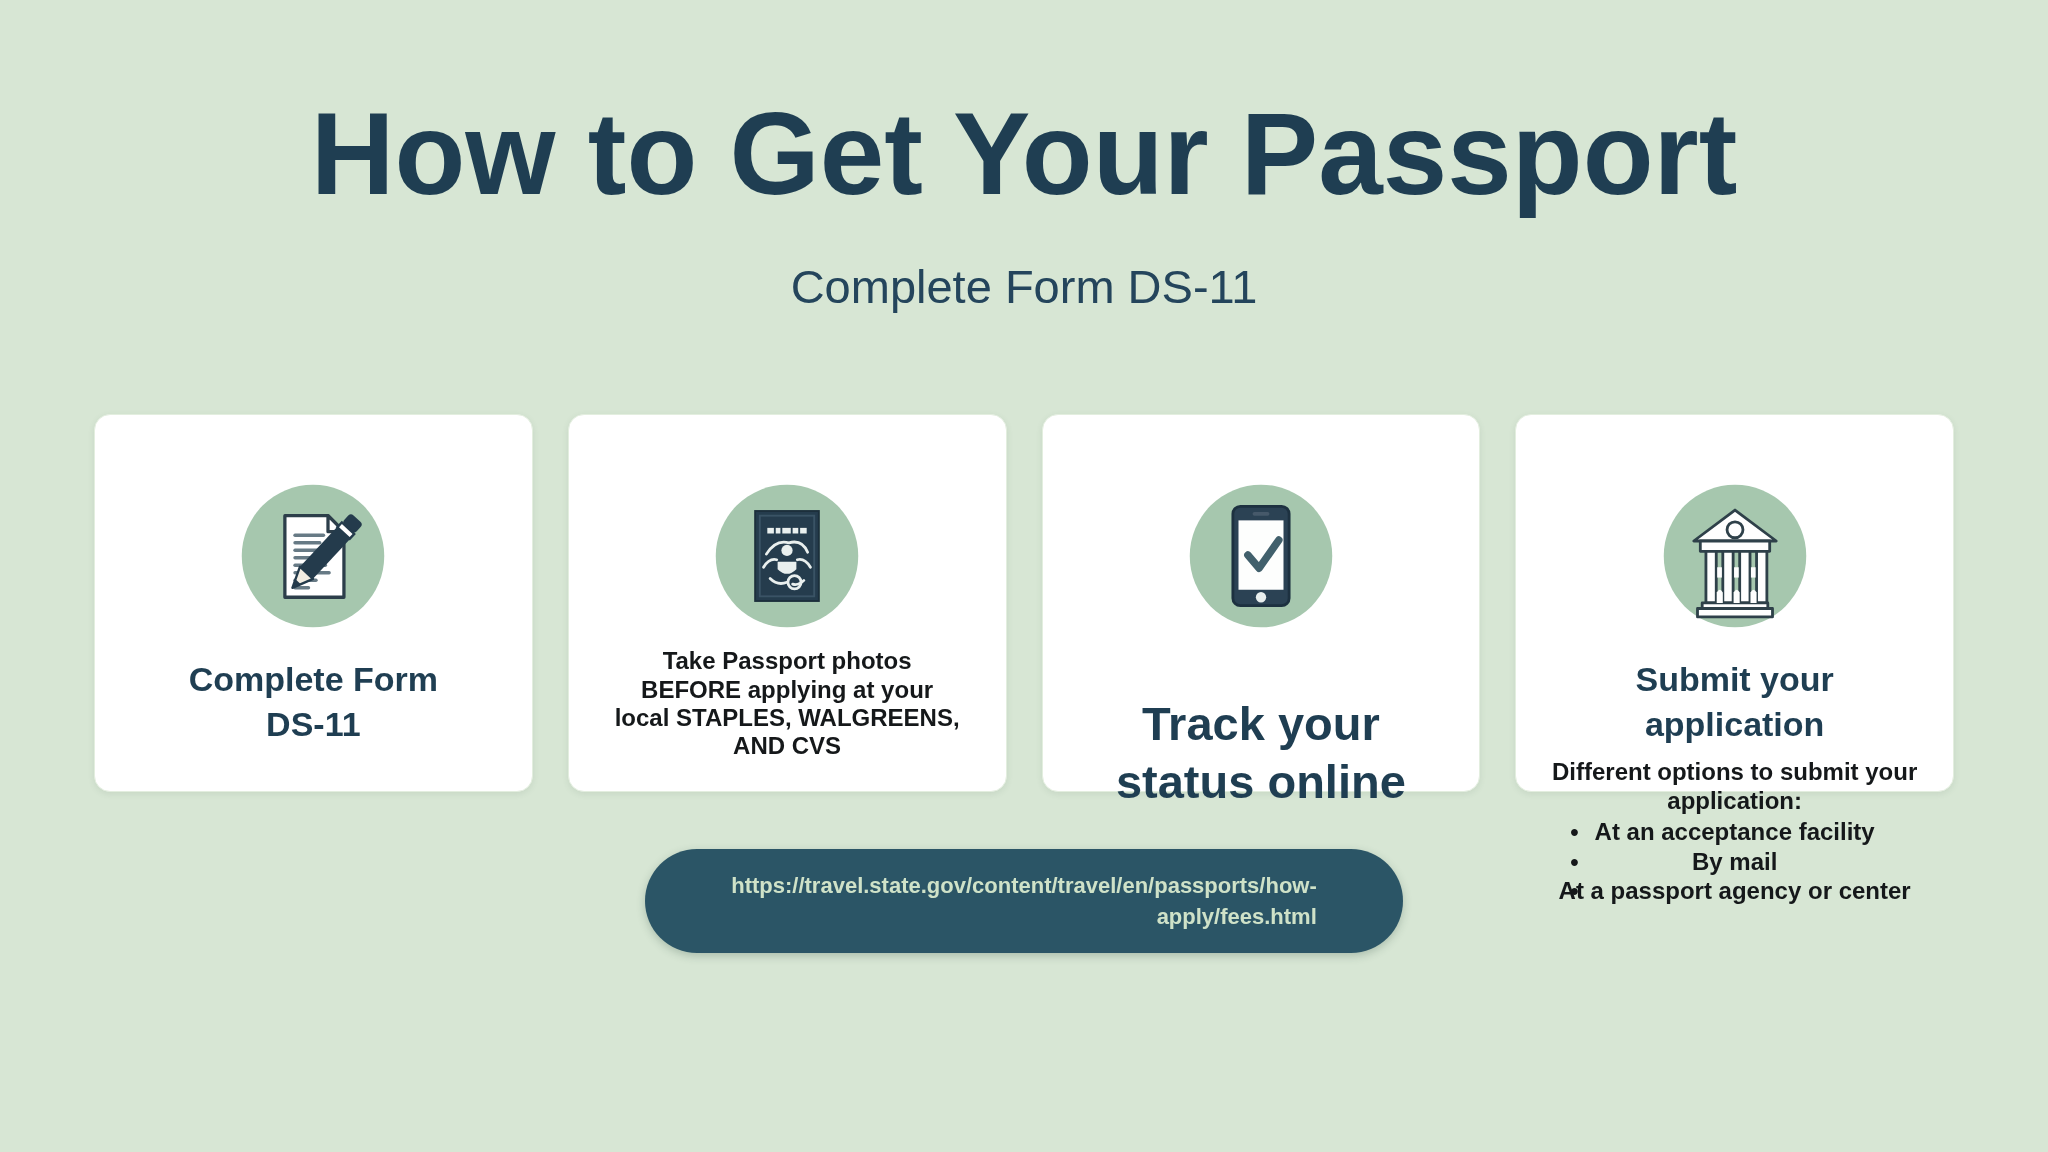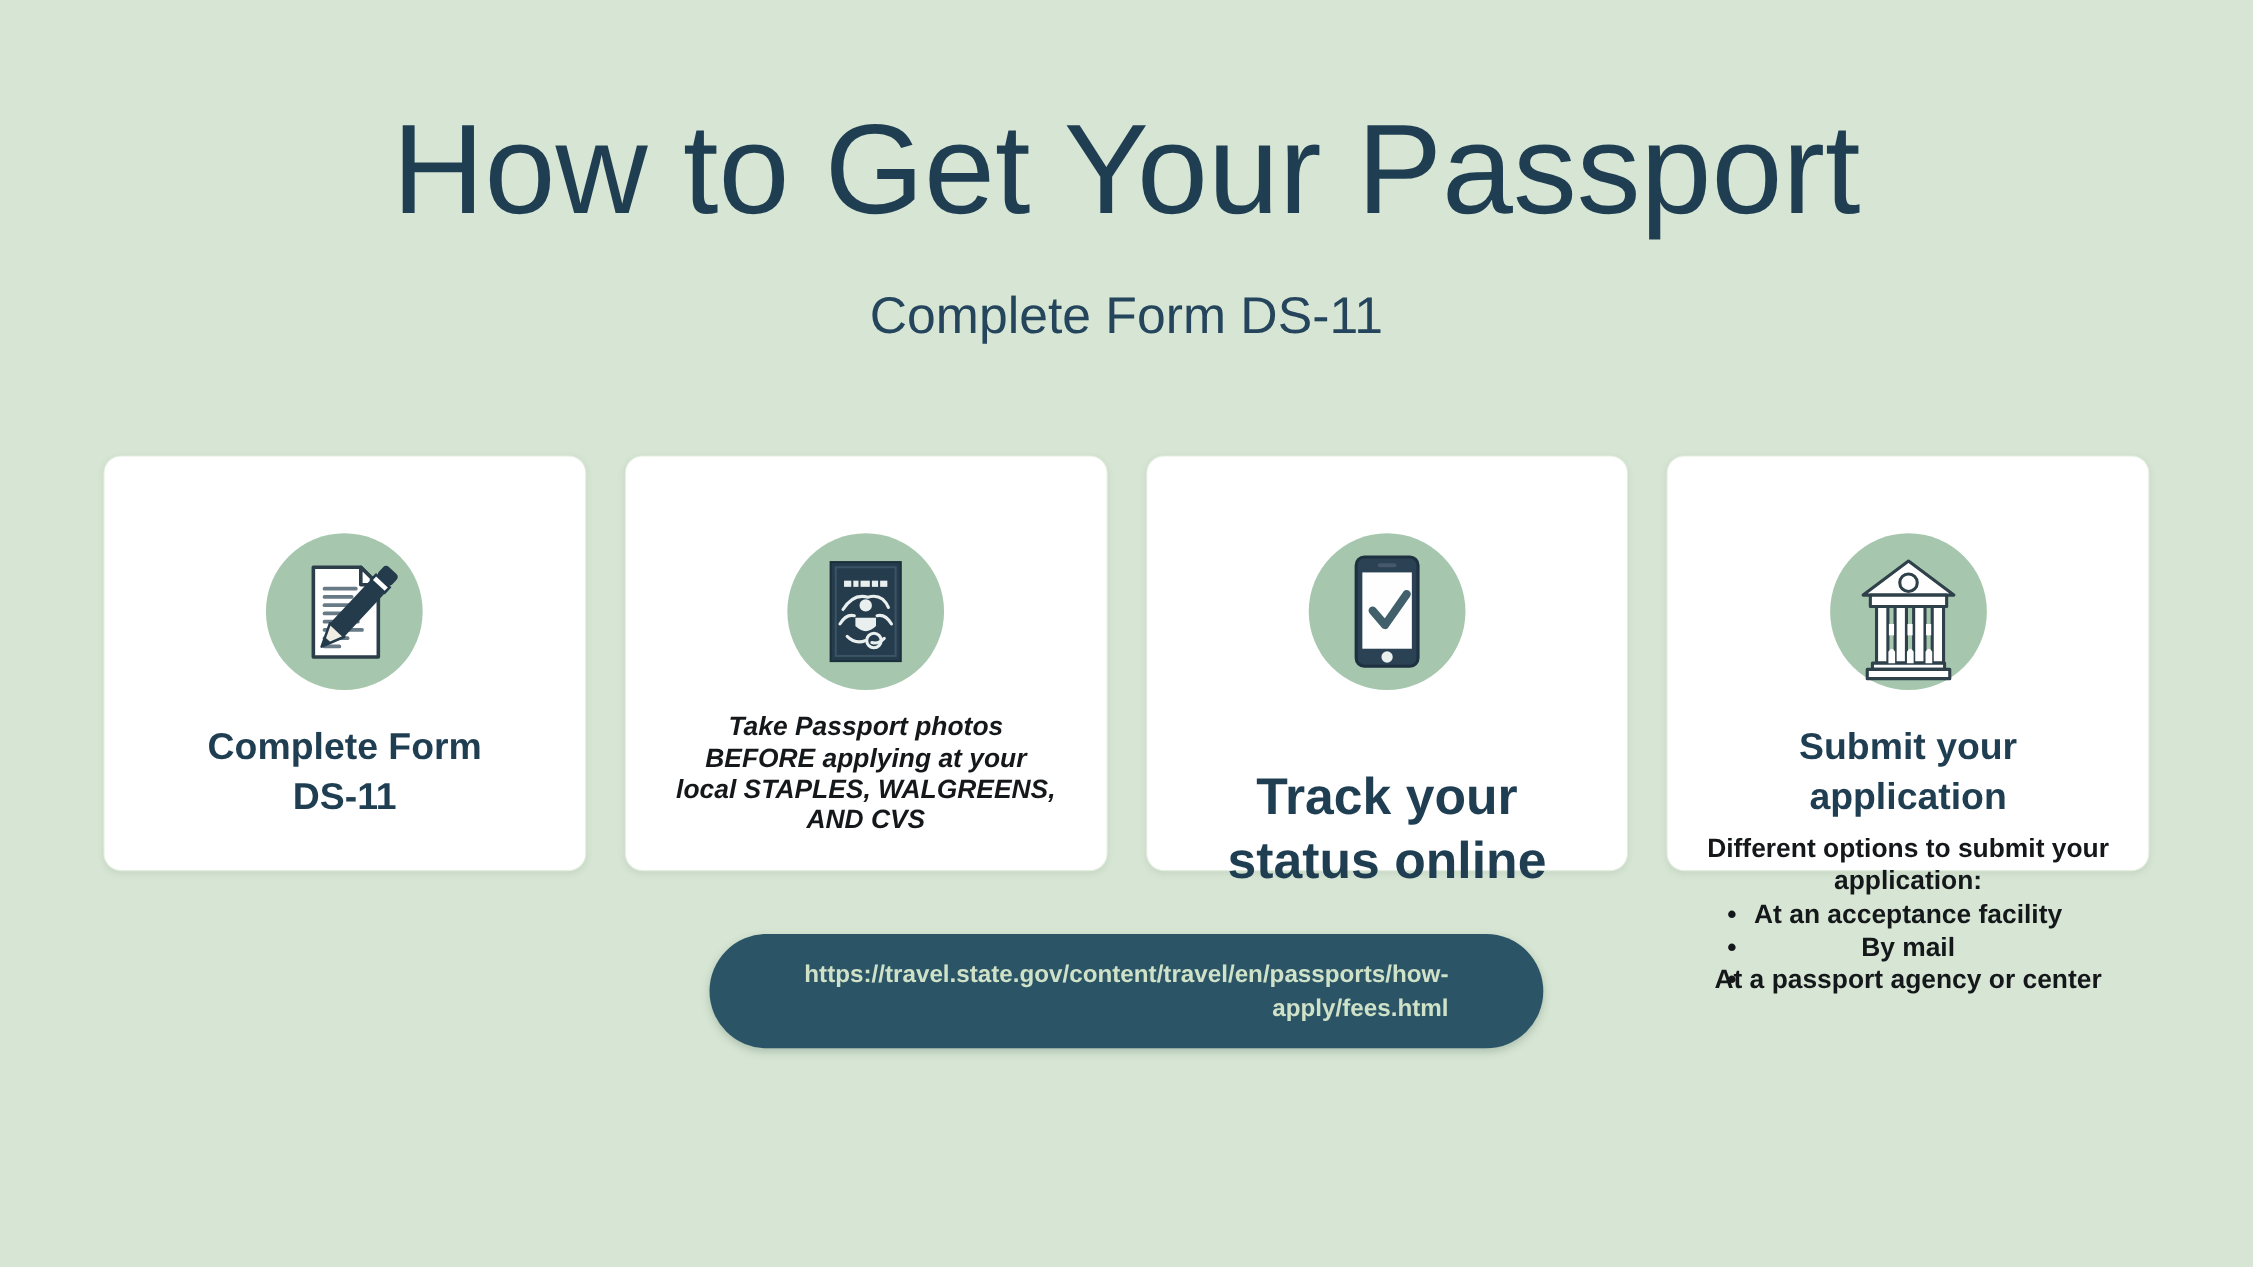--- a/index.html
+++ b/index.html
@@ -11,21 +11,21 @@
     overflow: hidden;
   }
   .canvas { width: 2048px; height: 1152px; position: relative; }
 
   
   .page-title {
     margin-top: 88px;
     text-align: center;
     font-size: 116px;
     line-height: 1.15;
-    font-weight: 400;
+    font-weight: 700;
     color: #1f3e52;
     letter-spacing: 0;
   }
   .page-subtitle {
     margin-top: 38px;
     text-align: center;
     font-size: 47px;
     font-weight: 500;
     color: #24455c;
   }
@@ -70,21 +70,20 @@
     white-space: pre-line;
     letter-spacing: -0.3px;
   }
   .card-note {
     margin-top: 16px;
     font-size: 24px;
     line-height: 1.18;
     font-weight: bold;
     color: #15181a;
     white-space: pre-line;
-    font-style: italic;
   }
   .card-intro {
     margin-top: 12px;
     font-size: 24px;
     line-height: 1.2;
     font-weight: bold;
     color: #15181a;
     white-space: pre-line;
   }
   .bullets { width: 100%; margin-top: 2px; }

